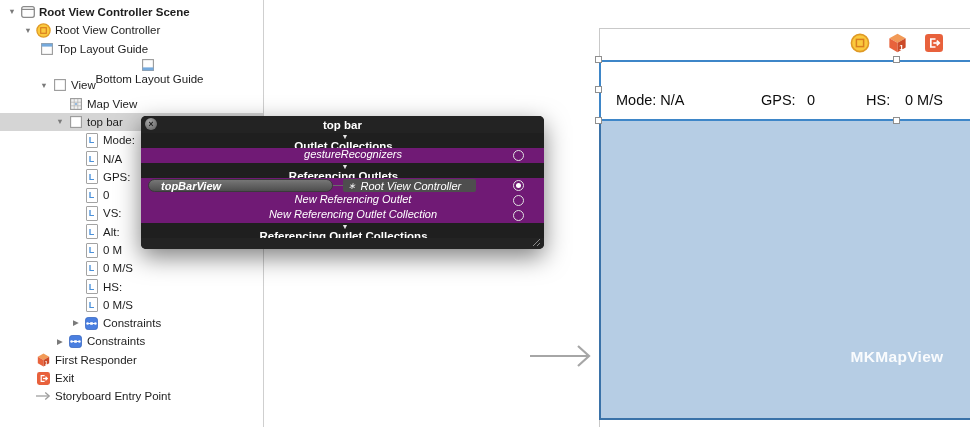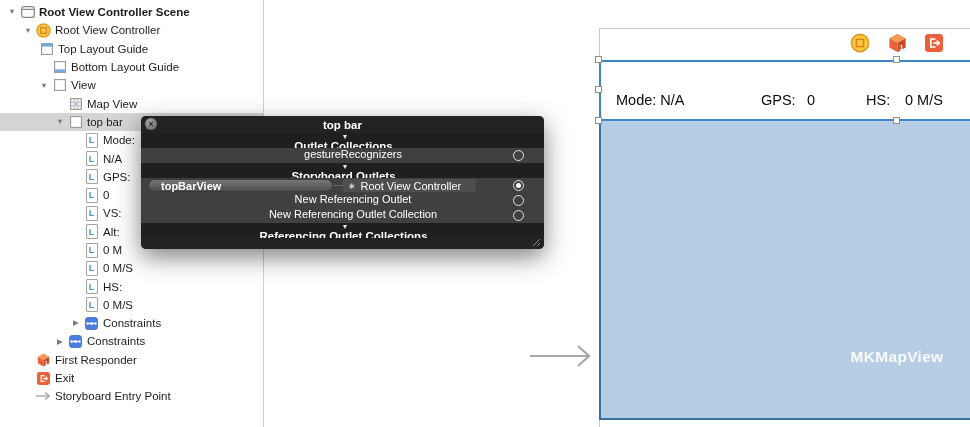--- a/index.html
+++ b/index.html
@@ -40,21 +40,21 @@
        box-shadow:0 8px 24px rgba(0,0,0,.5);z-index:10;overflow:hidden;color:#fff;}
   .hud-title{position:relative;height:17px;display:flex;align-items:center;justify-content:center;
              font-size:11.5px;font-weight:bold;background:#232323;}
   .hud-close{position:absolute;left:4px;top:2px;width:12px;height:12px;border-radius:50%;
              background:radial-gradient(circle at 35% 30%,#a8a8a8,#5c5c5c);color:#1a1a1a;font-size:8.5px;
              font-weight:bold;display:flex;align-items:center;justify-content:center;line-height:1;cursor:pointer;}
   .hrow{position:relative;height:15px;display:flex;align-items:center;flex-direction:column;}
   .hrow.header{background:#1f1f1f;font-weight:bold;font-size:11.5px;}
   .hrow.header .tri{width:14px;text-align:center;font-size:7px;color:#e6e6e6;margin-left:5px;}
   .hrow.header .htext{margin-left:2px;}
-  .hrow.outlet{background:#404040;font-size:11px;}
+  .hrow.outlet{background:#701a75;font-size:11px;font-style:italic;}
   .hrow.outlet .otext{margin-left:21px;}
   .radio{position:absolute;right:20px;top:2px;width:11px;height:11px;border:1.5px solid #e2e2e2;
          border-radius:50%;box-sizing:border-box;cursor:pointer;}
   .radio.filled{display:flex;align-items:center;justify-content:center;}
   .radio.filled::after{content:'';width:5px;height:5px;border-radius:50%;background:#fff;}
   .pill{position:absolute;left:7px;top:1px;width:185px;height:13px;border-radius:7px;
         background:linear-gradient(#767676,#4e4e4e);border:1px solid #3a3a3a;box-sizing:border-box;
         display:flex;align-items:center;font-size:11px;font-weight:600;padding-left:12px;cursor:pointer;}
   .connector{position:absolute;left:192px;top:7px;width:10px;height:1px;background:#6a6a6a;}
   .target-box{position:absolute;left:202px;top:1px;width:128px;height:13px;background:#4e4e4e;border-radius:2px;
@@ -93,21 +93,21 @@
         <div class="srow" style="padding-left: 23px;">
           <span class="disc"></span>
           <span class="ic">
             <svg width="12" height="12" viewBox="0 0 12 12">
               <rect x="0.6" y="0.6" width="10.8" height="10.8" fill="#fdfdfd" stroke="#9a9a9a" stroke-width="1.1"></rect>
               <rect x="0.6" y="0.6" width="10.8" height="3" fill="#74a9dc"></rect>
             </svg>
           </span>
           <span class="lbl">Top Layout Guide</span>
         </div>
-        <div class="srow" style="padding-left: 36px;">
+        <div class="srow" style="padding-left: 36px; flex-direction: column;">
           <span class="disc"></span>
           <span class="ic">
             <svg width="12" height="12" viewBox="0 0 12 12">
               <rect x="0.6" y="0.6" width="10.8" height="10.8" fill="#fdfdfd" stroke="#9a9a9a" stroke-width="1.1"></rect>
               <rect x="0.6" y="8.4" width="10.8" height="3" fill="#74a9dc"></rect>
             </svg>
           </span>
           <span class="lbl">Bottom Layout Guide</span>
         </div>
         <div class="srow" style="padding-left: 36px;">
@@ -343,21 +343,21 @@
         <div class="hrow header">
           <span class="tri">▼</span>
           <span class="htext">Outlet Collections</span>
         </div>
         <div class="hrow outlet">
           <span class="otext">gestureRecognizers</span>
           <span class="radio"></span>
         </div>
         <div class="hrow header">
           <span class="tri">▼</span>
-          <span class="htext">Storyboard Outlets</span>
+          <span class="htext">Referencing Outlets</span>
         </div>
         <div class="hrow outlet">
           <span class="pill">
             <span>topBarView</span>
           </span>
           <span class="connector"></span>
           <span class="target-box">
             <span class="ast">∗</span>
             <span>Root View Controller</span>
           </span>

